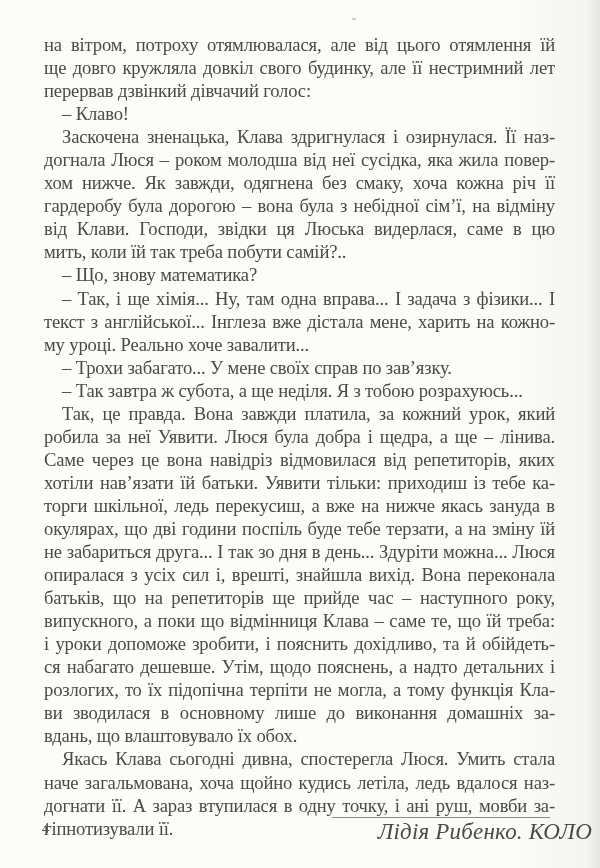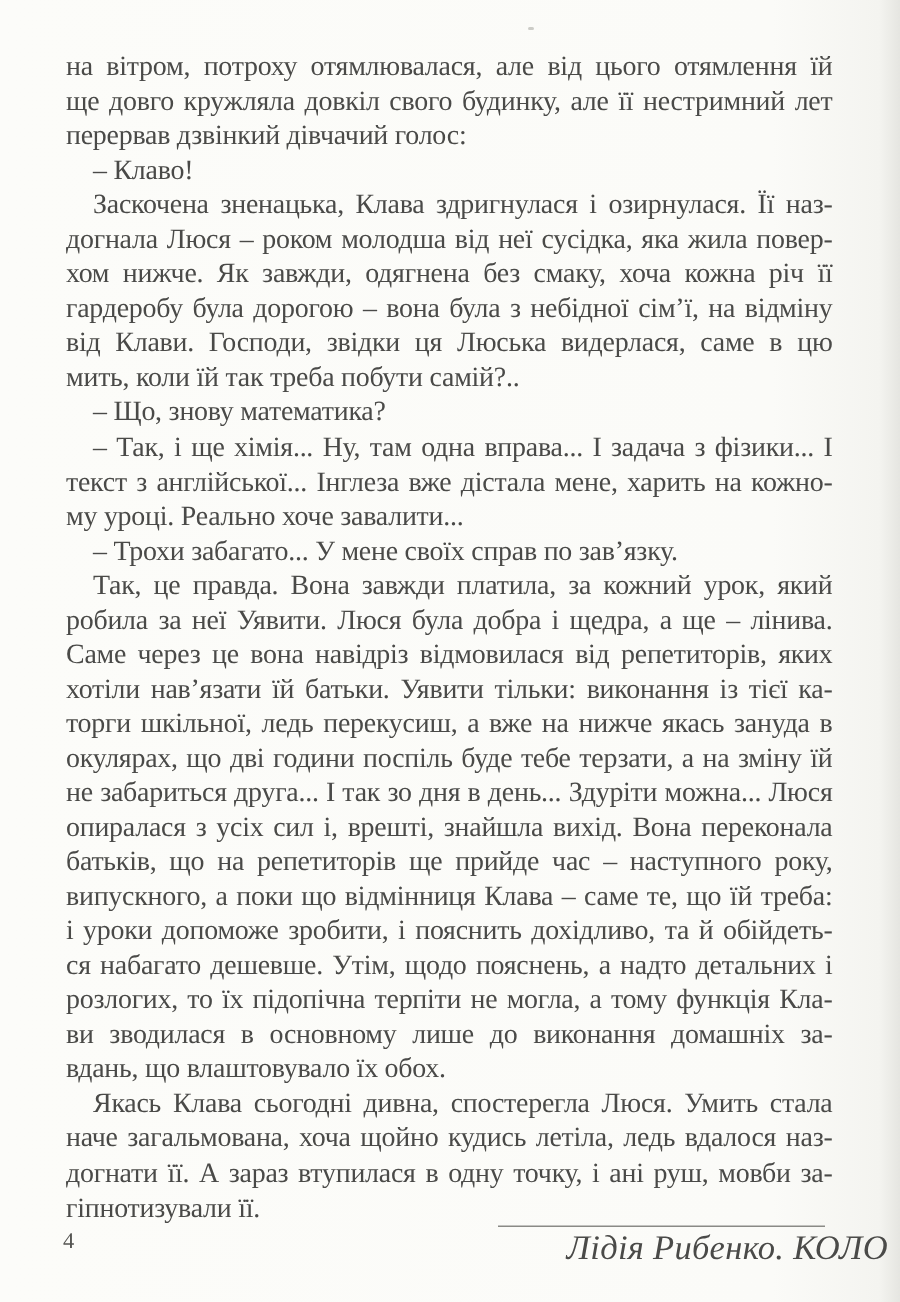--- a/index.html
+++ b/index.html
@@ -92,24 +92,25 @@
     <span class="line">догнала Люся – роком молодша від неї сусідка, яка жила повер-</span>
     <span class="line">хом нижче. Як завжди, одягнена без смаку, хоча кожна річ її</span>
     <span class="line">гардеробу була дорогою – вона була з небідної сім’ї, на відміну</span>
     <span class="line">від Клави. Господи, звідки ця Люська видерлася, саме в цю</span>
     <span class="line last">мить, коли їй так треба побути самій?..</span>
     <span class="line indent last">– Що, знову математика?</span>
     <span class="line indent">– Так, і ще хімія... Ну, там одна вправа... І задача з фізики... І</span>
     <span class="line">текст з англійської... Інглеза вже дістала мене, харить на кожно-</span>
     <span class="line last">му уроці. Реально хоче завалити...</span>
     <span class="line indent last">– Трохи забагато... У мене своїх справ по зав’язку.</span>
+    <span class="line indent last">– Так завтра ж субота, а ще неділя. Я з тобою розрахуюсь...</span>
     <span class="line indent">Так, це правда. Вона завжди платила, за кожний урок, який</span>
     <span class="line">робила за неї Уявити. Люся була добра і щедра, а ще – лінива.</span>
     <span class="line">Саме через це вона навідріз відмовилася від репетиторів, яких</span>
-    <span class="line">хотіли нав’язати їй батьки. Уявити тільки: виконання із тієї ка-</span>
+    <span class="line">хотіли нав’язати їй батьки. Уявити тільки: приходиш із тебе ка-</span>
     <span class="line">торги шкільної, ледь перекусиш, а вже на нижче якась зануда в</span>
     <span class="line">окулярах, що дві години поспіль буде тебе терзати, а на зміну їй</span>
     <span class="line">не забариться друга... І так зо дня в день... Здуріти можна... Люся</span>
     <span class="line">опиралася з усіх сил і, врешті, знайшла вихід. Вона переконала</span>
     <span class="line">батьків, що на репетиторів ще прийде час – наступного року,</span>
     <span class="line">випускного, а поки що відмінниця Клава – саме те, що їй треба:</span>
     <span class="line">і уроки допоможе зробити, і пояснить дохідливо, та й обійдеть-</span>
     <span class="line">ся набагато дешевше. Утім, щодо пояснень, а надто детальних і</span>
     <span class="line">розлогих, то їх підопічна терпіти не могла, а тому функція Кла-</span>
     <span class="line">ви зводилася в основному лише до виконання домашніх за-</span>

